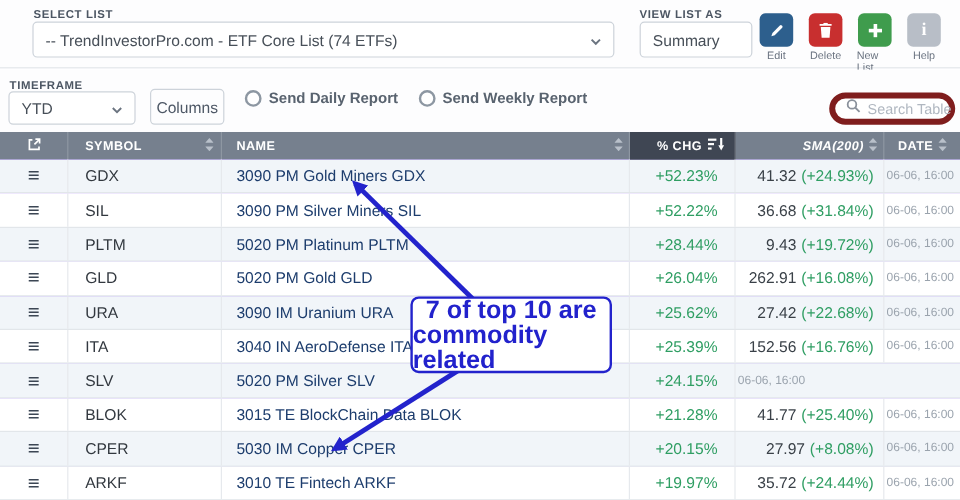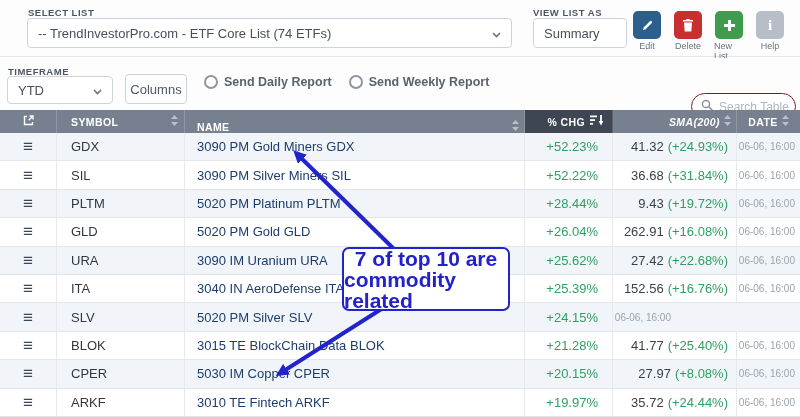--- a/index.html
+++ b/index.html
@@ -38,36 +38,36 @@
   .toolbar { position:absolute; left:0; top:58px; width:800px; height:52px; background:#fdfdfe; }
   .lbl-timeframe { left:8px; top:8px; }
   .box-timeframe { left:7px; top:18px; width:106px; height:28px; }
   .columns-btn { position:absolute; left:125px; top:16px; width:62px; height:30px;
     background:#fdfdfe; border:1px solid #cdd3da; border-radius:4px; font-size:13px;
     color:#4e5866; display:flex; align-items:center; justify-content:center; cursor:pointer; }
   .radios { position:absolute; left:204px; top:17px; display:flex; gap:17px; }
   .radio-group { display:flex; align-items:center; gap:6px; cursor:pointer; }
   .radio-circle { width:14px; height:14px; border:2px solid #8d97a2; border-radius:50%; background:#fff; }
   .radio-label { font-size:12.5px; font-weight:600; color:#59636f; }
-  .search-pill { position:absolute; left:691px; top:35px; width:105px; height:27px;
-    border:1px solid #7f1d1d; border-radius:14px; background:#fff; display:flex;
+  .search-pill { position:absolute; left:691px; top:19px; width:105px; height:27px;
+    border:5px solid #7f1d1d; border-radius:14px; background:#fff; display:flex;
     align-items:center; padding:0 9px; gap:5px; }
   .search-pill input { border:none; outline:none; width:70px; font-size:12px; color:#5a636e;
     font-family:"Liberation Sans", sans-serif; background:transparent; }
   .search-pill input::placeholder { color:#b0b7c0; }
 
   
   .table { position:absolute; left:0; top:110px; width:800px; height:307px; background:#8b5cf6; }
   .thead { display:flex; height:23px; background:var(--header-bg,#76808e); color:#fff; }
   .th { display:flex; align-items:center; font-size:10.5px; font-weight:700;
     letter-spacing:.4px; border-right:1px solid rgba(255,255,255,.18); cursor:pointer; }
   .th:last-child { border-right:none; }
   .col-menu { width:57px; justify-content:center; }
   .col-symbol { width:128px; }
-  .col-name { width:340px;align-items:flex-end; }
+  .col-name { width:340px; }
   .col-chg { width:88px; }
   .col-sma { width:124px; }
   .col-date { width:63px; }
   .th.col-symbol { padding-left:14px; }
   .th.col-symbol .sort { margin-left:auto; margin-right:6px; }
   .th.col-name { padding-left:12px; }
   .th.col-name .sort { margin-left:auto; margin-right:5px; }
   .th.col-chg { background:var(--header-sorted-bg,#3f4653); justify-content:flex-end;
     padding-right:8px; gap:5px; }
   .th.col-sma { justify-content:flex-end; padding-right:5px; gap:4px;font-style:italic; }

